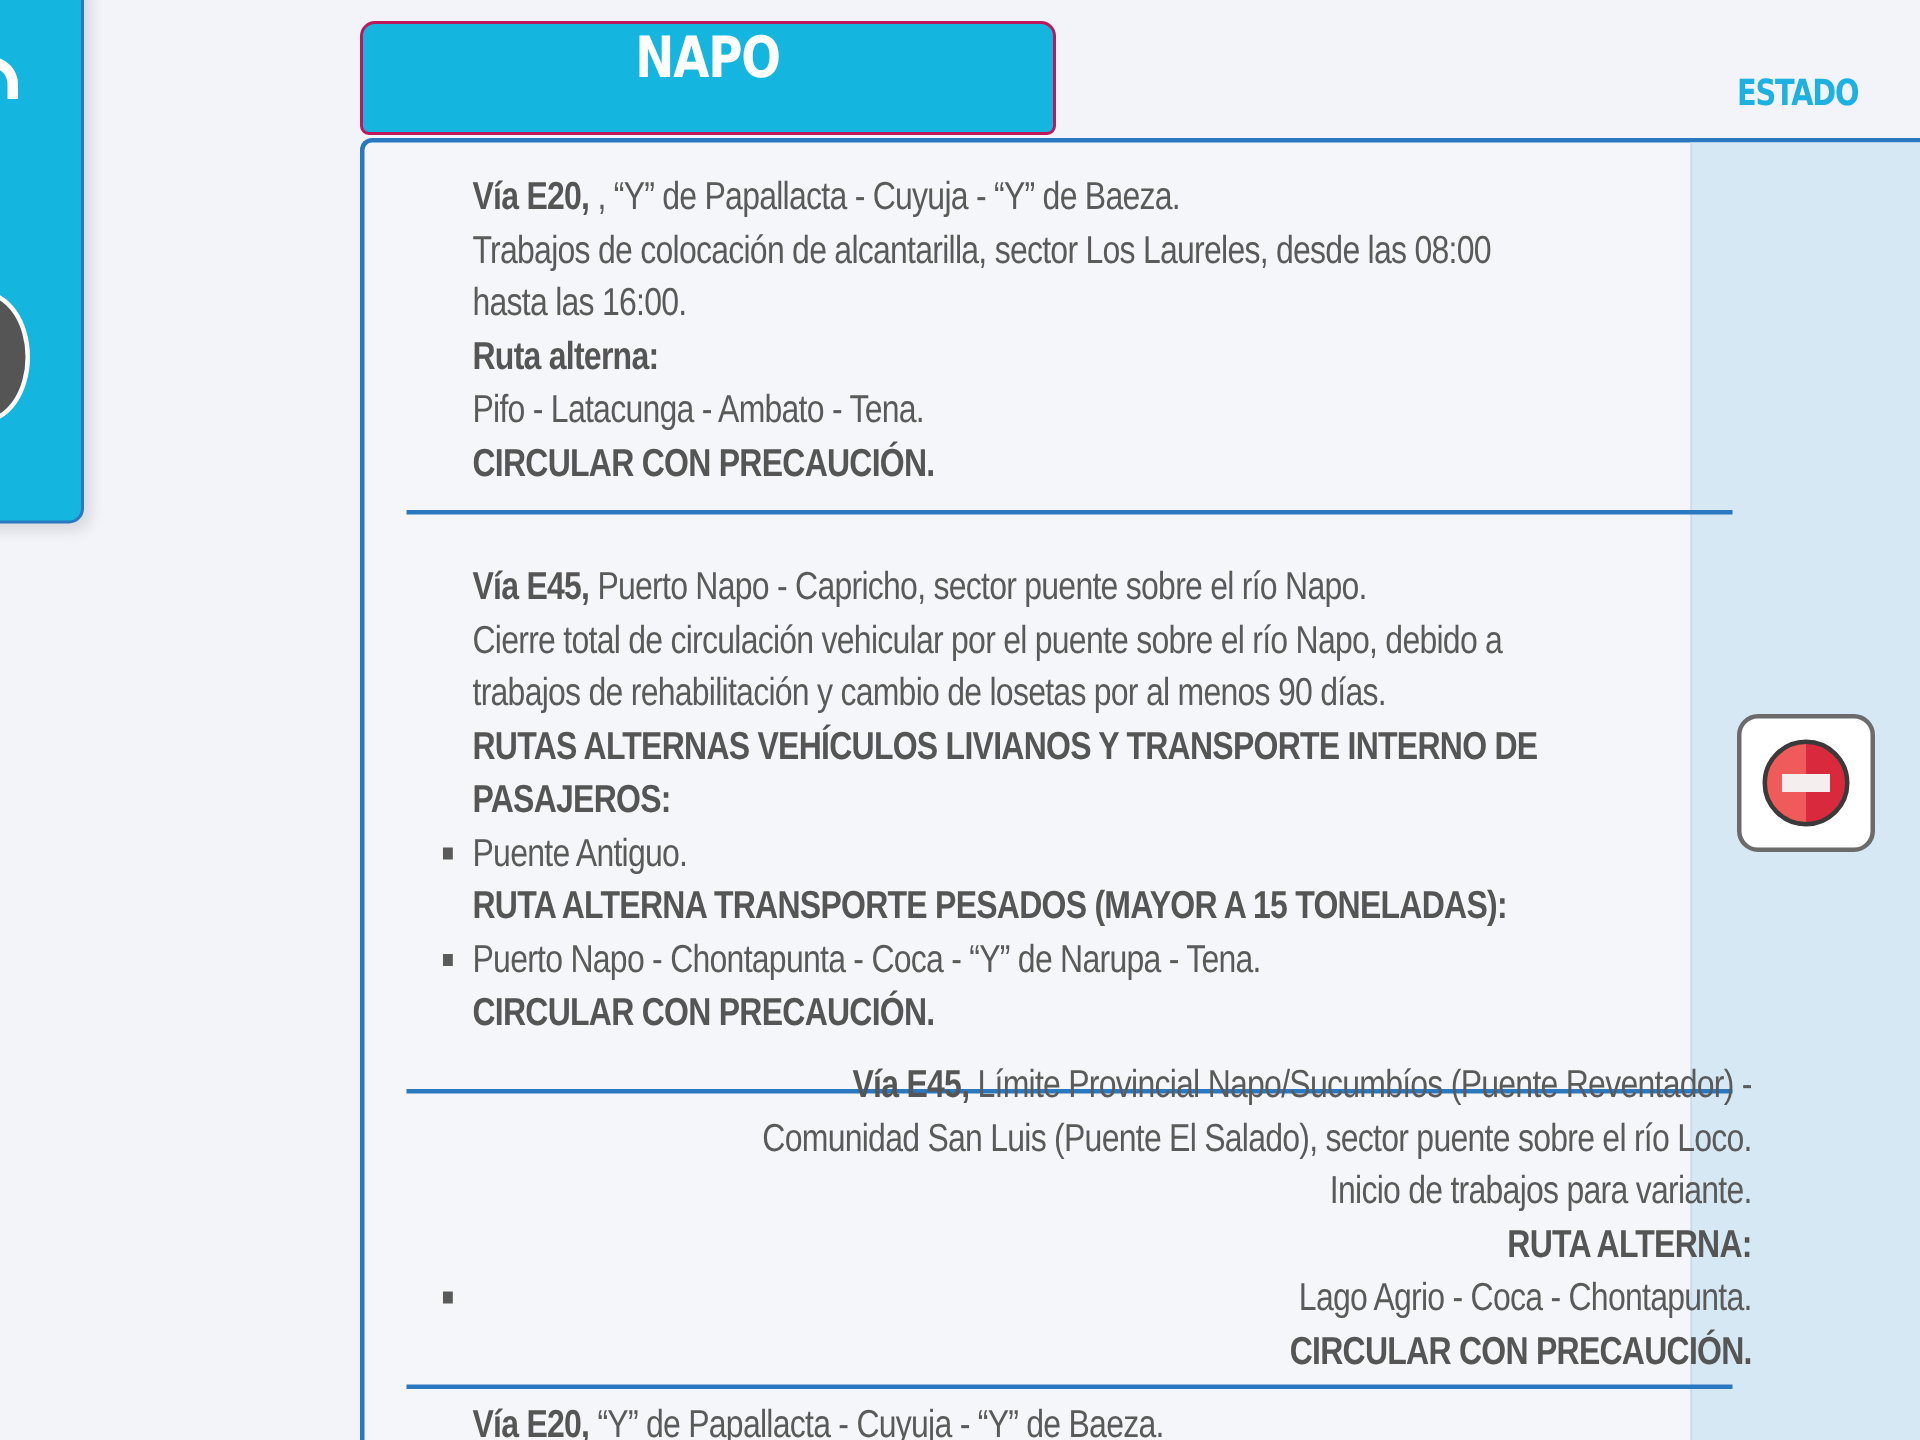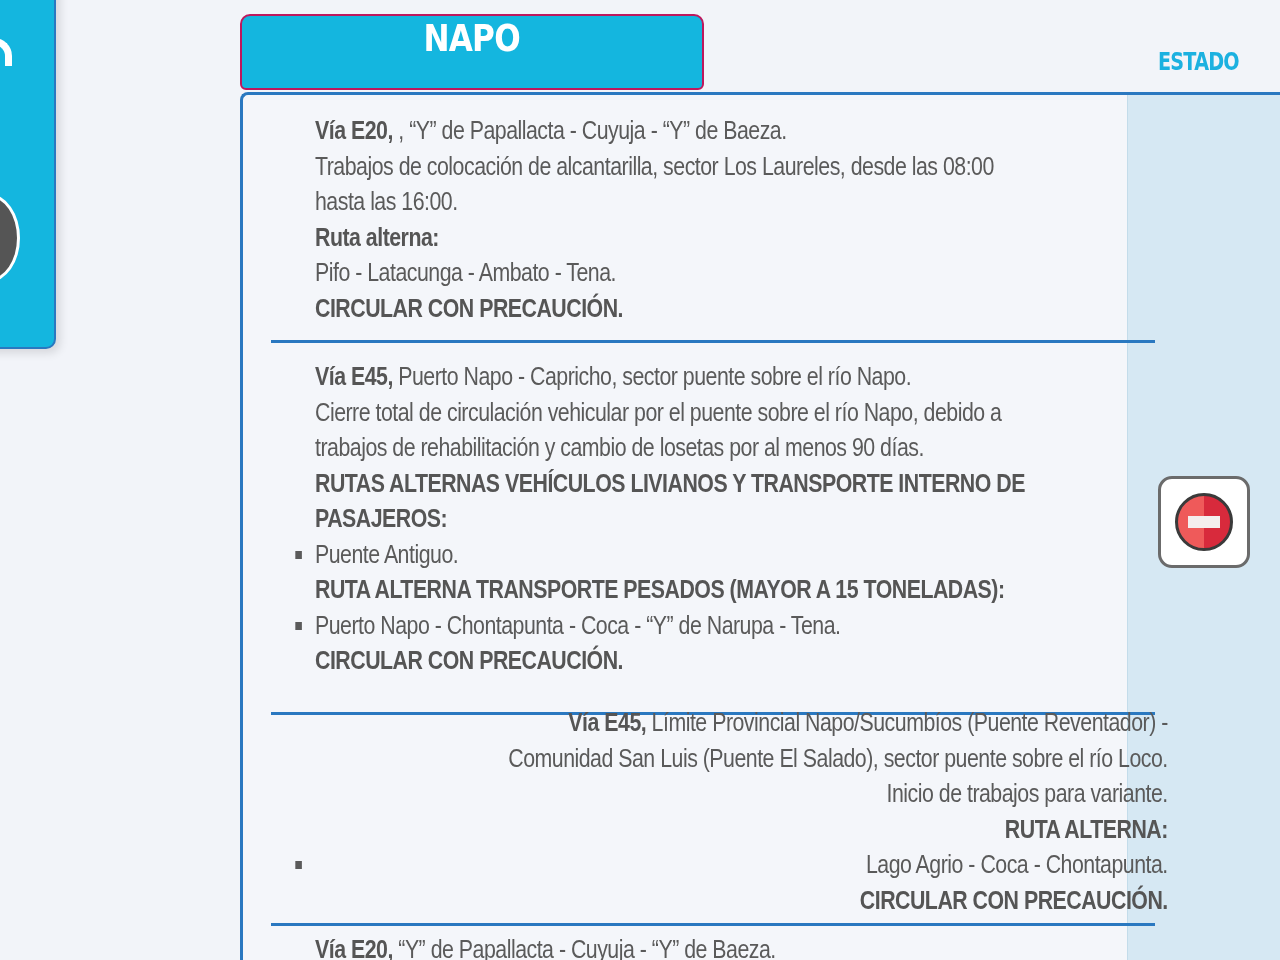--- a/index.html
+++ b/index.html
@@ -192,21 +192,21 @@
 <div class="row" style="top:95px;height:248px;">
   <div class="content" style="top:18px;">
       <span class="line"><b>Vía E20,</b><span> , “Y” de Papallacta - Cuyuja - “Y” de Baeza.</span></span>
       <span class="line"><span>Trabajos de colocación de alcantarilla, sector Los Laureles, desde las 08:00</span></span>
       <span class="line"><span>hasta las 16:00.</span></span>
       <span class="line"><b>Ruta alterna:</b></span>
       <span class="line"><span>Pifo - Latacunga - Ambato - Tena.</span></span>
       <span class="line"><b>CIRCULAR CON PRECAUCIÓN.</b></span>
     </div>
 </div>
-<div class="row" style="top:343px;height:372px;">
+<div class="row" style="top:357px;height:372px;">
   <div class="content" style="top:16px;">
       <span class="line"><b>Vía E45,</b><span> Puerto Napo - Capricho, sector puente sobre el río Napo.</span></span>
       <span class="line"><span>Cierre total de circulación vehicular por el puente sobre el río Napo, debido a</span></span>
       <span class="line"><span>trabajos de rehabilitación y cambio de losetas por al menos 90 días.</span></span>
       <span class="line"><b>RUTAS ALTERNAS VEHÍCULOS LIVIANOS Y TRANSPORTE INTERNO DE</b></span>
       <span class="line"><b>PASAJEROS:</b></span>
       <span class="line bullet-line"><span class="bullet"></span><span>Puente Antiguo.</span></span>
       <span class="line"><b>RUTA ALTERNA TRANSPORTE PESADOS (MAYOR A 15 TONELADAS):</b></span>
       <span class="line bullet-line"><span class="bullet"></span><span>Puerto Napo - Chontapunta - Coca - “Y” de Narupa - Tena.</span></span>
       <span class="line"><b>CIRCULAR CON PRECAUCIÓN.</b></span>

